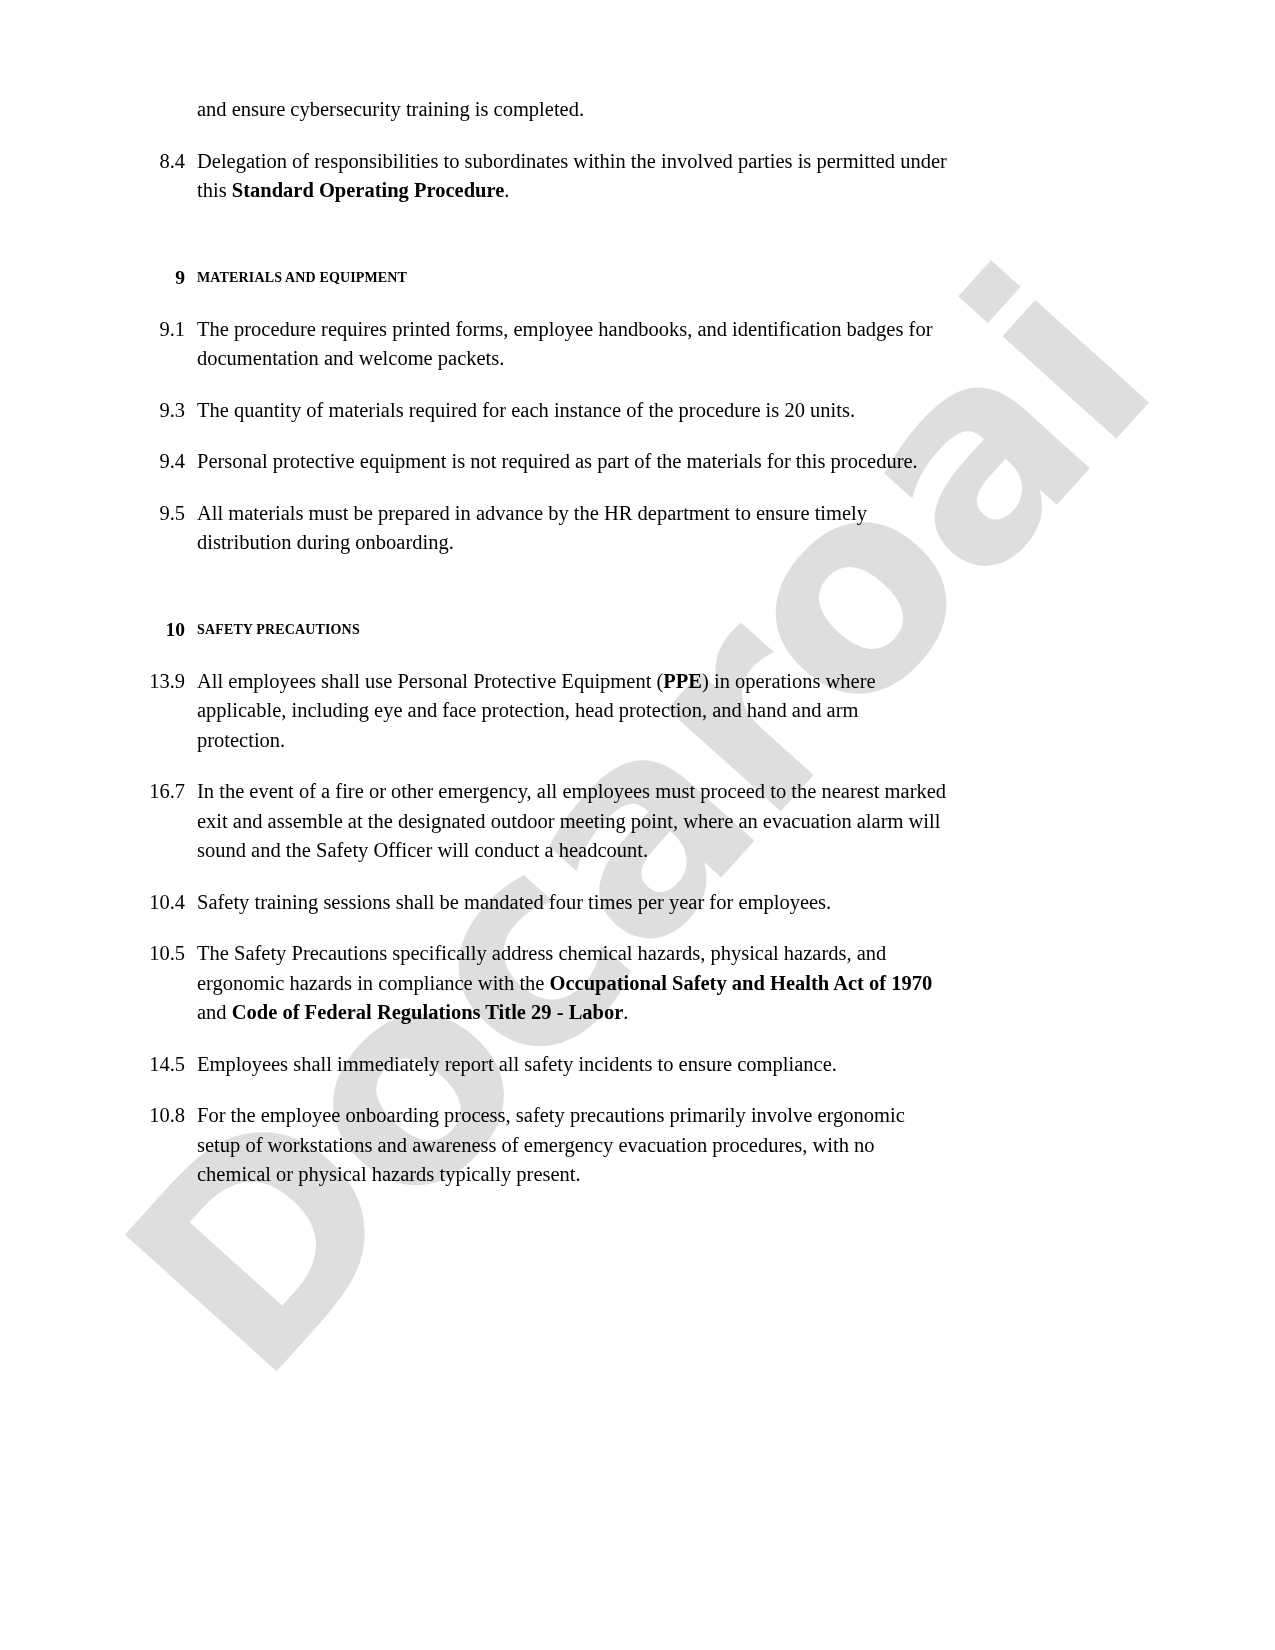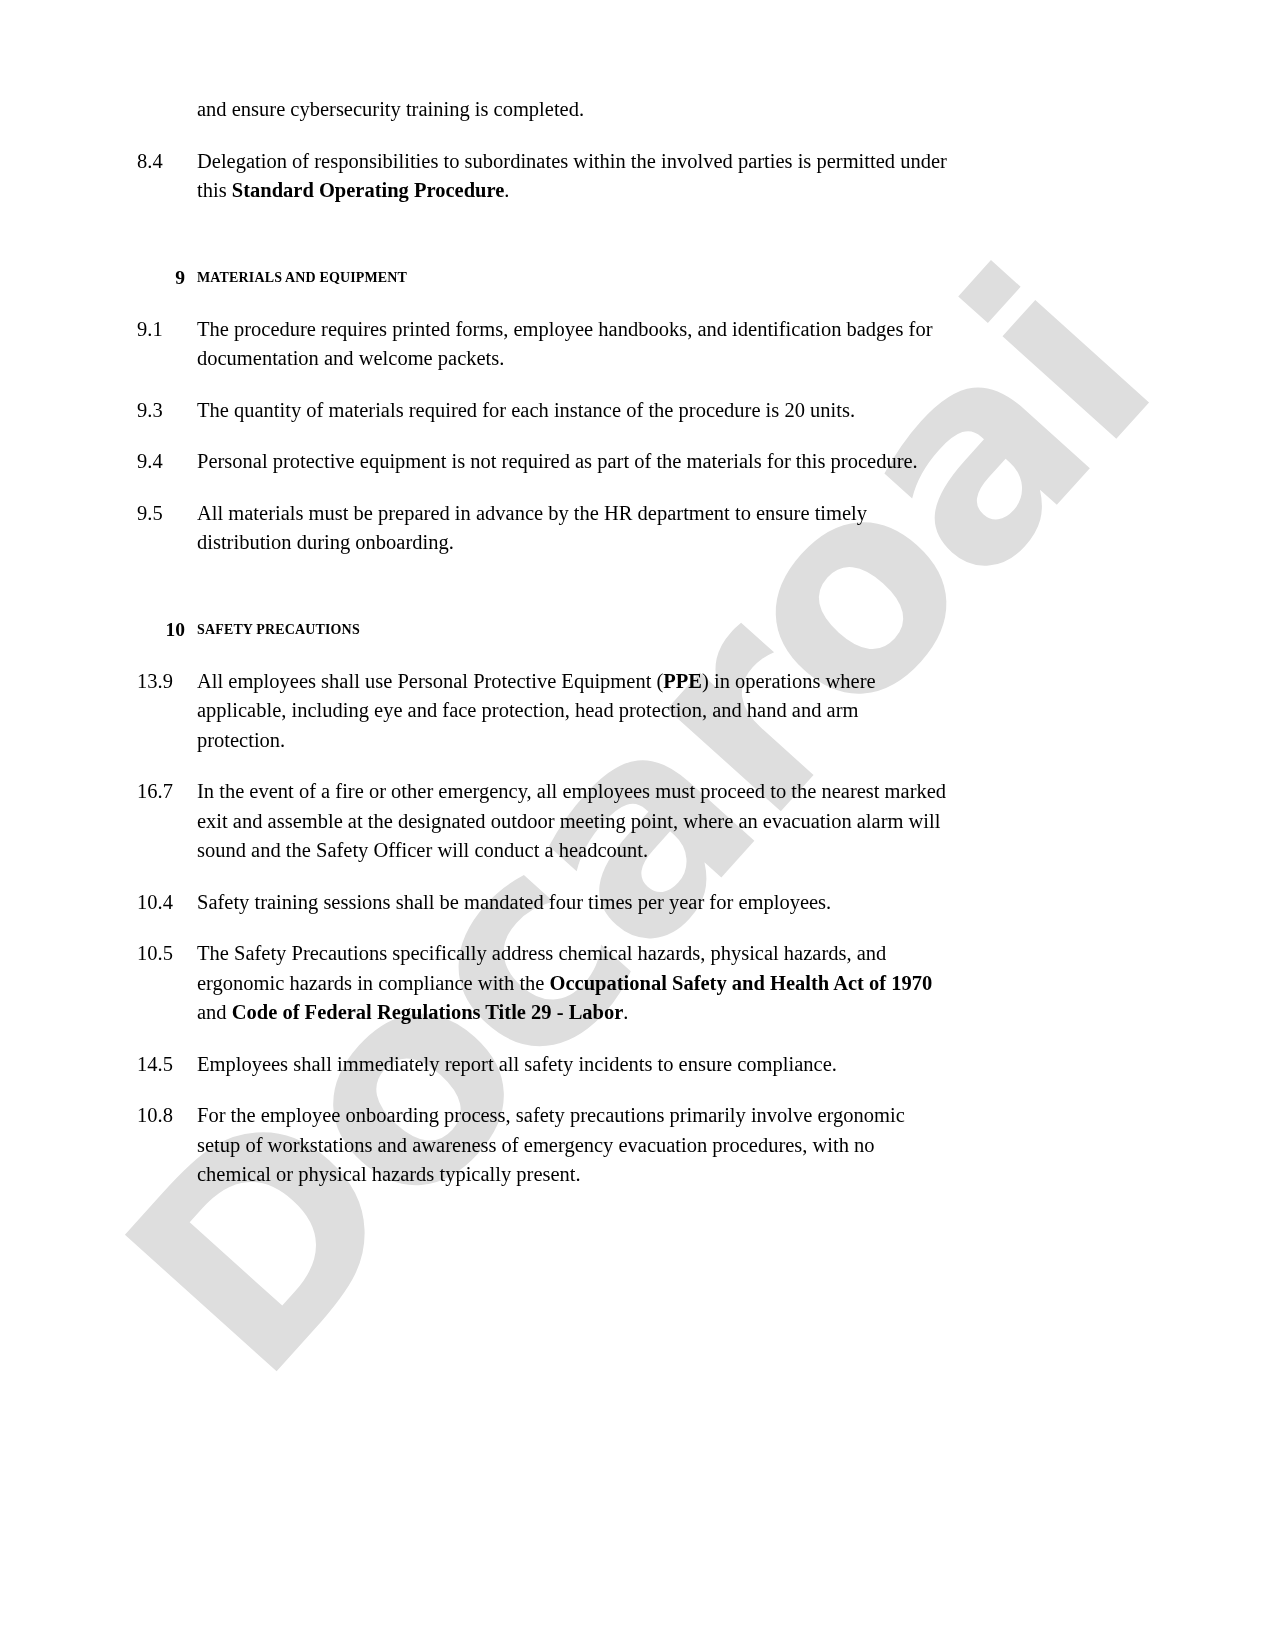--- a/index.html
+++ b/index.html
@@ -60,21 +60,21 @@
 
   .block {
     display: flex;
     align-items: flex-start;
     margin: 0;
   }
 
   .num {
     flex: 0 0 48px;
     width: 48px;
-    text-align: left;
+    text-align: right;
     font-size: 20.5px;
     line-height: 29.5px;
     padding-right: 0;
   }
 
   .body-text {
     flex: 1 1 auto;
     padding-left: 12px;
     font-size: 20.5px;
     line-height: 29.5px;

